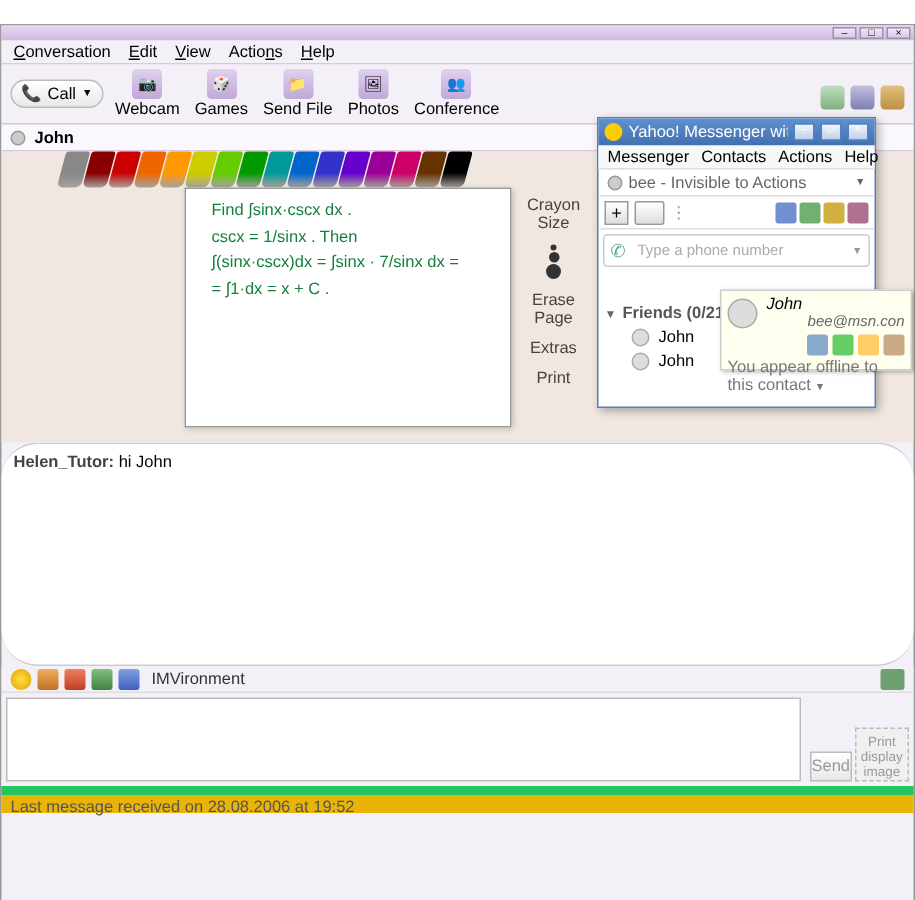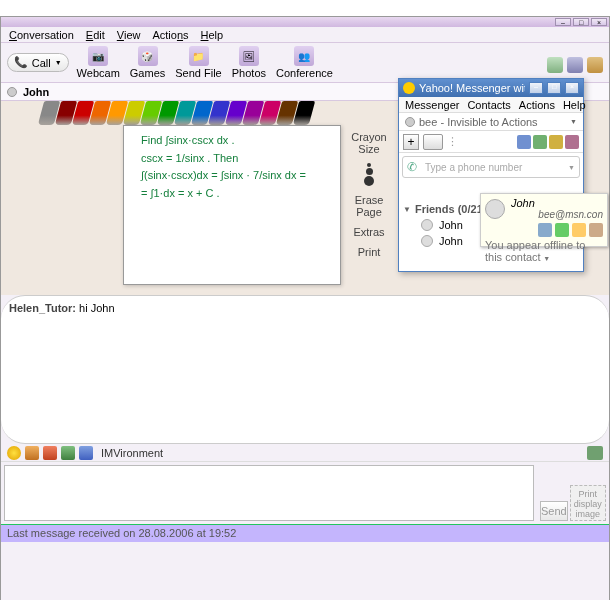--- a/index.html
+++ b/index.html
@@ -44,21 +44,21 @@
 .fmt-ico { width: 14px; height: 14px; border-radius: 2px; cursor: pointer; }
 .imv-label { margin-left: 4px; color: #333; }
 .fmt-right { margin-left: auto; width: 16px; height: 14px; background: #70a070; border-radius: 2px; cursor: pointer; }
 
 .input-area { height: 62px; display: flex; background: #f4f0f7; }
 .msg-input { flex: 1; margin: 3px; border: 1px solid #bbb; background: #fff; padding: 3px; resize: none; }
 .side-btns { width: 72px; display: flex; gap: 2px; padding: 3px; align-items: flex-end; }
 .send-btn { height: 20px; border: 1px solid #bbb; background: linear-gradient(#fff,#e8e8e8); cursor: pointer; color: #999; }
 .change-img { height: 36px; border: 1px dashed #bbb; background: #f0f0f0; font-size: 9px; color: #999; text-align: center; padding: 4px 2px; cursor: pointer; line-height: 1.1; }
 
-.statusbar { height: 18px; padding: 2px 6px; color: #555; border-top: 1px solid #22c55e; background: #c4b5fd; }
+.statusbar { height: 18px; padding: 2px 6px; color: #555; border-top: 6px solid #22c55e; background: #eab308; }
 
 
 .ym-window { position: absolute; top: 78px; left: 398px; width: 186px; background: #fff; border: 1px solid #5080c0; box-shadow: 2px 2px 6px rgba(0,0,0,0.3); }
 .ym-title { height: 18px; background: linear-gradient(#6090d0,#4070b0); color: #fff; display: flex; align-items: center; padding: 0 4px; font-size: 10px; gap: 4px; }
 .ym-title-ico { width: 12px; height: 12px; background: #ffcc00; border-radius: 50%; }
 .ym-title-txt { flex: 1; overflow: hidden; white-space: nowrap; }
 .ym-tbtn { width: 14px; height: 12px; background: linear-gradient(#f0f4fa,#c0d0e8); border: 1px solid #5080c0; font-size: 7px; text-align: center; cursor: pointer; }
 .ym-menu { height: 16px; display: flex; gap: 8px; padding: 0 6px; align-items: center; border-bottom: 1px solid #ddd; background: #f8f8f8; }
 .ym-status { height: 18px; display: flex; align-items: center; padding: 0 6px; gap: 4px; border-bottom: 1px solid #ddd; font-size: 10px; color: #666; }
 .ym-toolbar { height: 22px; display: flex; align-items: center; padding: 0 4px; gap: 4px; border-bottom: 1px solid #ddd; }

